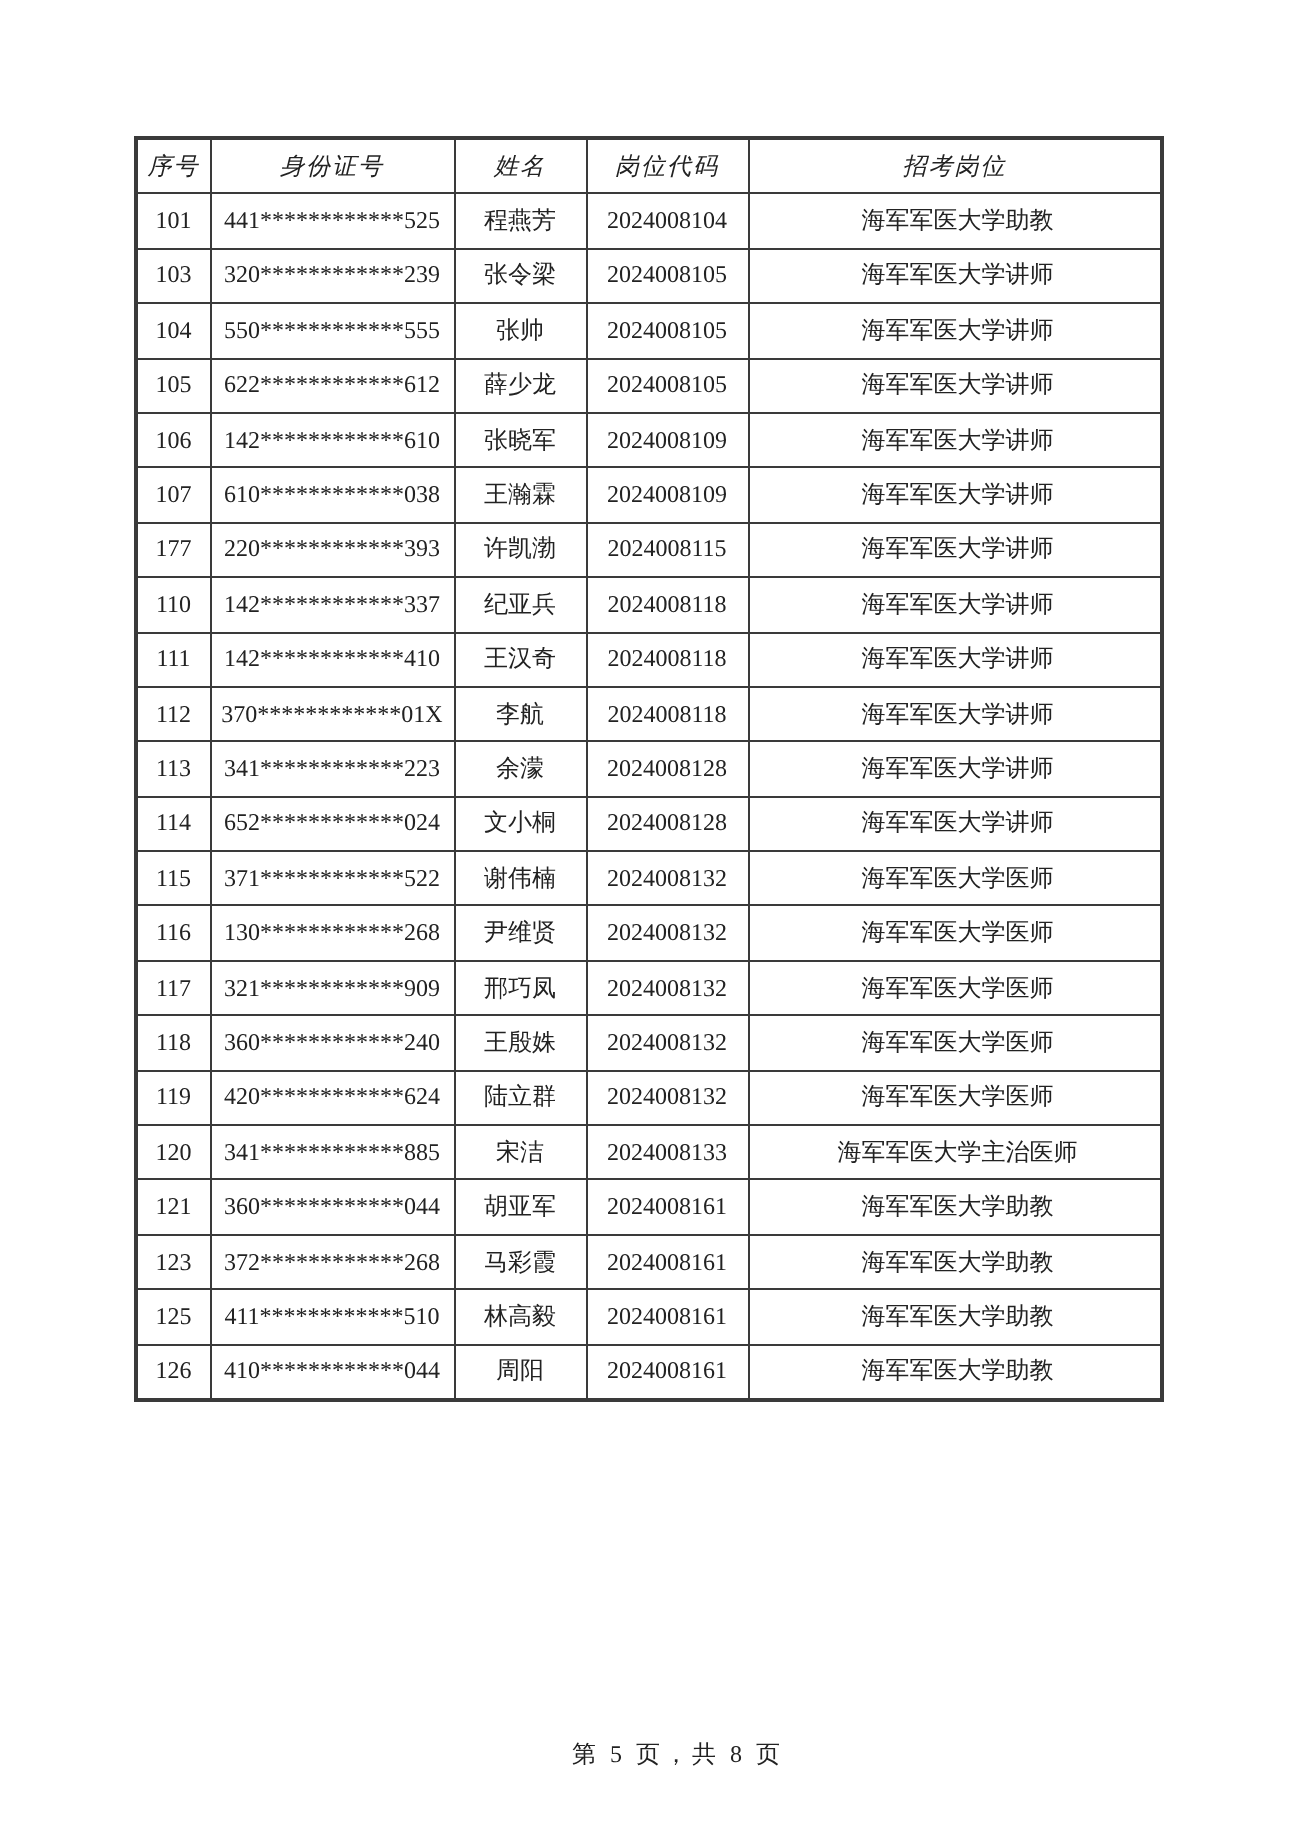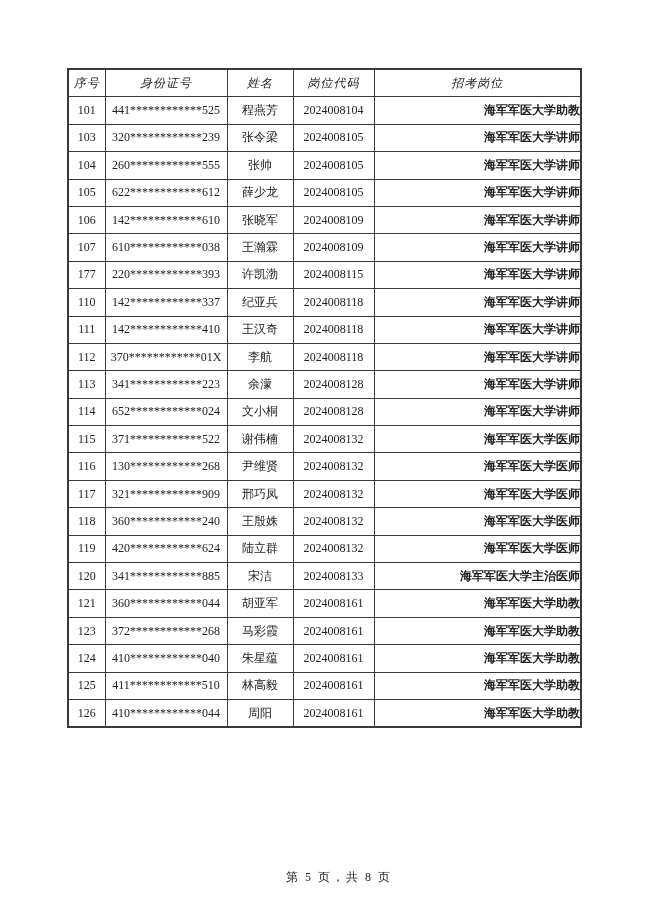--- a/index.html
+++ b/index.html
@@ -37,23 +37,22 @@
     overflow: hidden;
     white-space: nowrap;
     box-sizing: content-box;
   }
   table.roster th {
     font-style: italic; 
     letter-spacing: 1px;
   }
   
   table.roster td:last-child {
-    text-align: right;
+    text-align: center;
     padding-left: 3px;
-    font-weight: bold;
   }
   col.c-serial   { width: 37px; }
   col.c-id       { width: 122px; }
   col.c-name     { width: 66px; }
   col.c-code     { width: 81px; }
   col.c-position { width: 207px; }
   .footer {
     position: absolute;
     left: 14px;
     width: 100%;
@@ -96,21 +95,21 @@
         </tr>
         <tr>
           <td>103</td>
           <td>320************239</td>
           <td>张令梁</td>
           <td>2024008105</td>
           <td>海军军医大学讲师</td>
         </tr>
         <tr>
           <td>104</td>
-          <td>260************555</td>
+          <td>550************555</td>
           <td>张帅</td>
           <td>2024008105</td>
           <td>海军军医大学讲师</td>
         </tr>
         <tr>
           <td>105</td>
           <td>622************612</td>
           <td>薛少龙</td>
           <td>2024008105</td>
           <td>海军军医大学讲师</td>
@@ -221,27 +220,20 @@
           <td>海军军医大学助教</td>
         </tr>
         <tr>
           <td>123</td>
           <td>372************268</td>
           <td>马彩霞</td>
           <td>2024008161</td>
           <td>海军军医大学助教</td>
         </tr>
         <tr>
-          <td>124</td>
-          <td>410************040</td>
-          <td>朱星蕴</td>
-          <td>2024008161</td>
-          <td>海军军医大学助教</td>
-        </tr>
-        <tr>
           <td>125</td>
           <td>411************510</td>
           <td>林高毅</td>
           <td>2024008161</td>
           <td>海军军医大学助教</td>
         </tr>
         <tr>
           <td>126</td>
           <td>410************044</td>
           <td>周阳</td>

